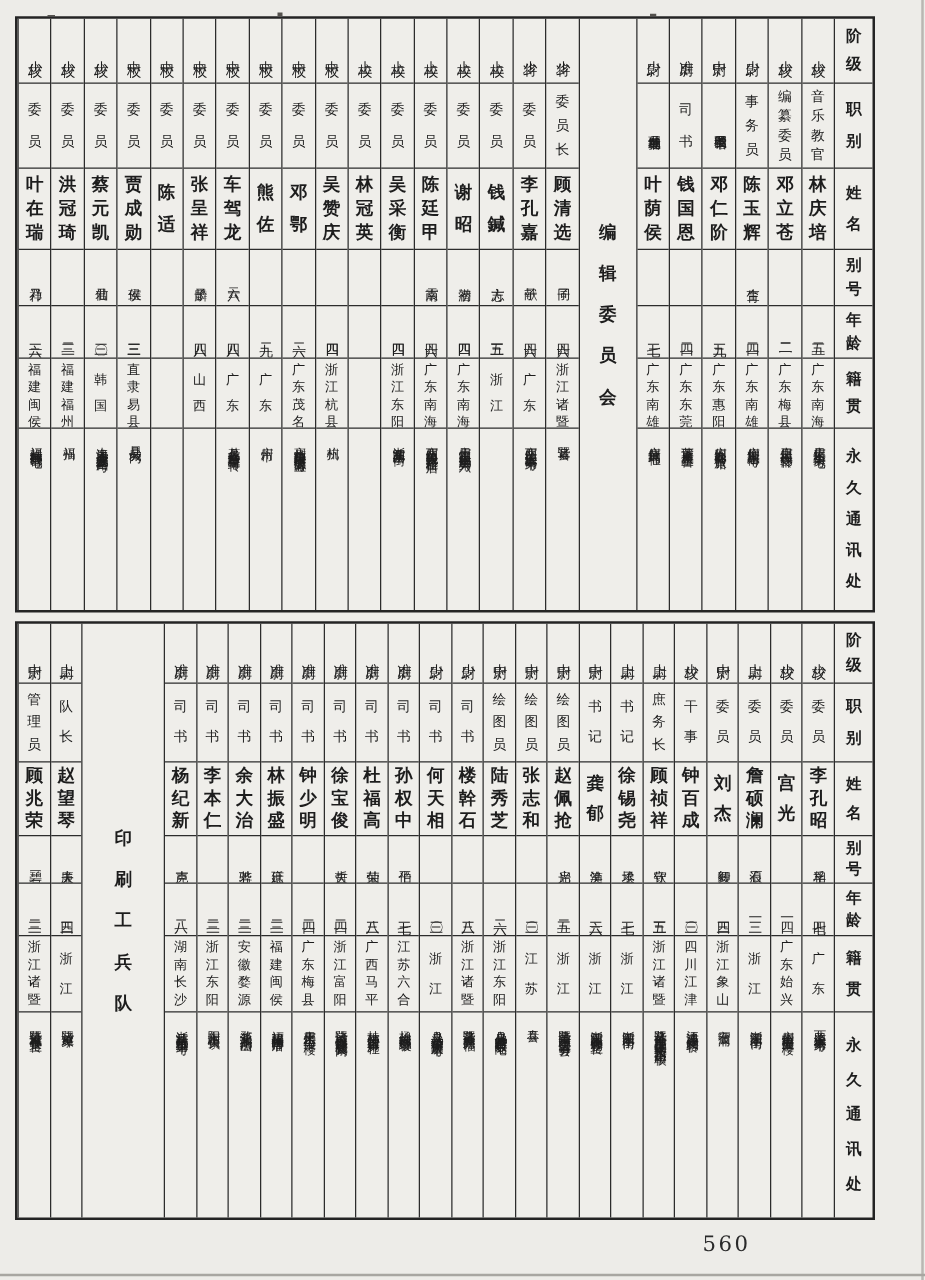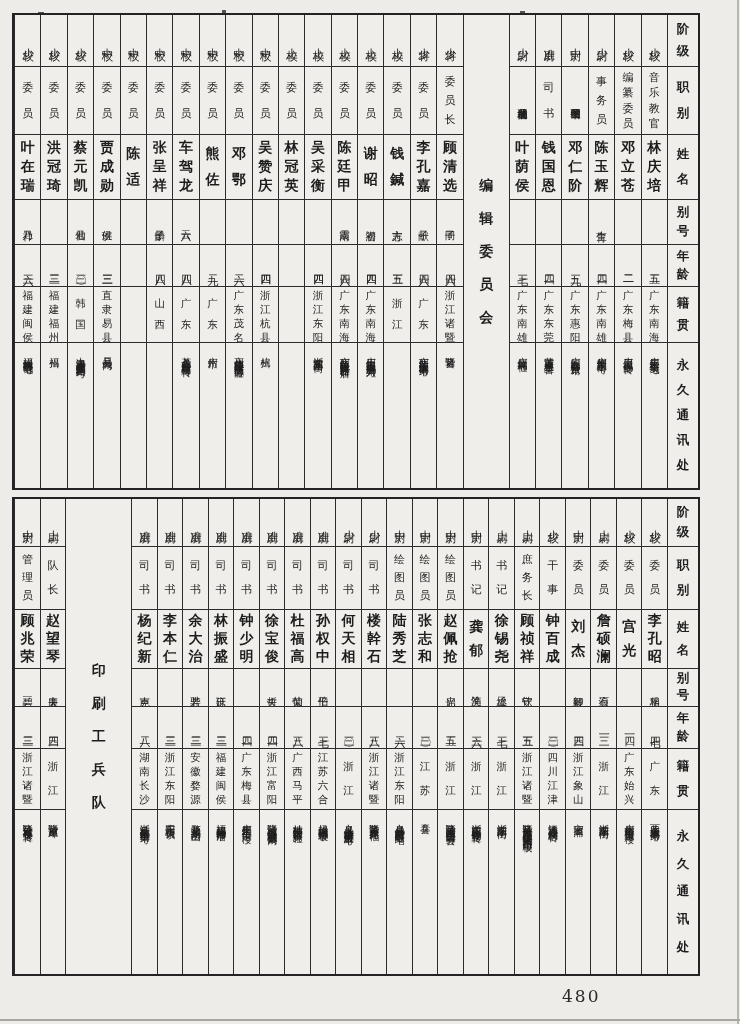--- a/index.html
+++ b/index.html
@@ -1672,16 +1672,16 @@
             <div class="ch">诸</div>
             <div class="ch">暨</div>
           </div>
         </div>
         <div class="cell address grow top">
           <div class="vtext">诸暨外城市长春堂转</div>
         </div>
       </div>
     </div>
 
-  <div class="pagenum">480</div>
+  <div class="pagenum">560</div>
   <div class="edge-right"></div>
   <div class="edge-bottom"></div>
 </div>
 
 </body></html>

